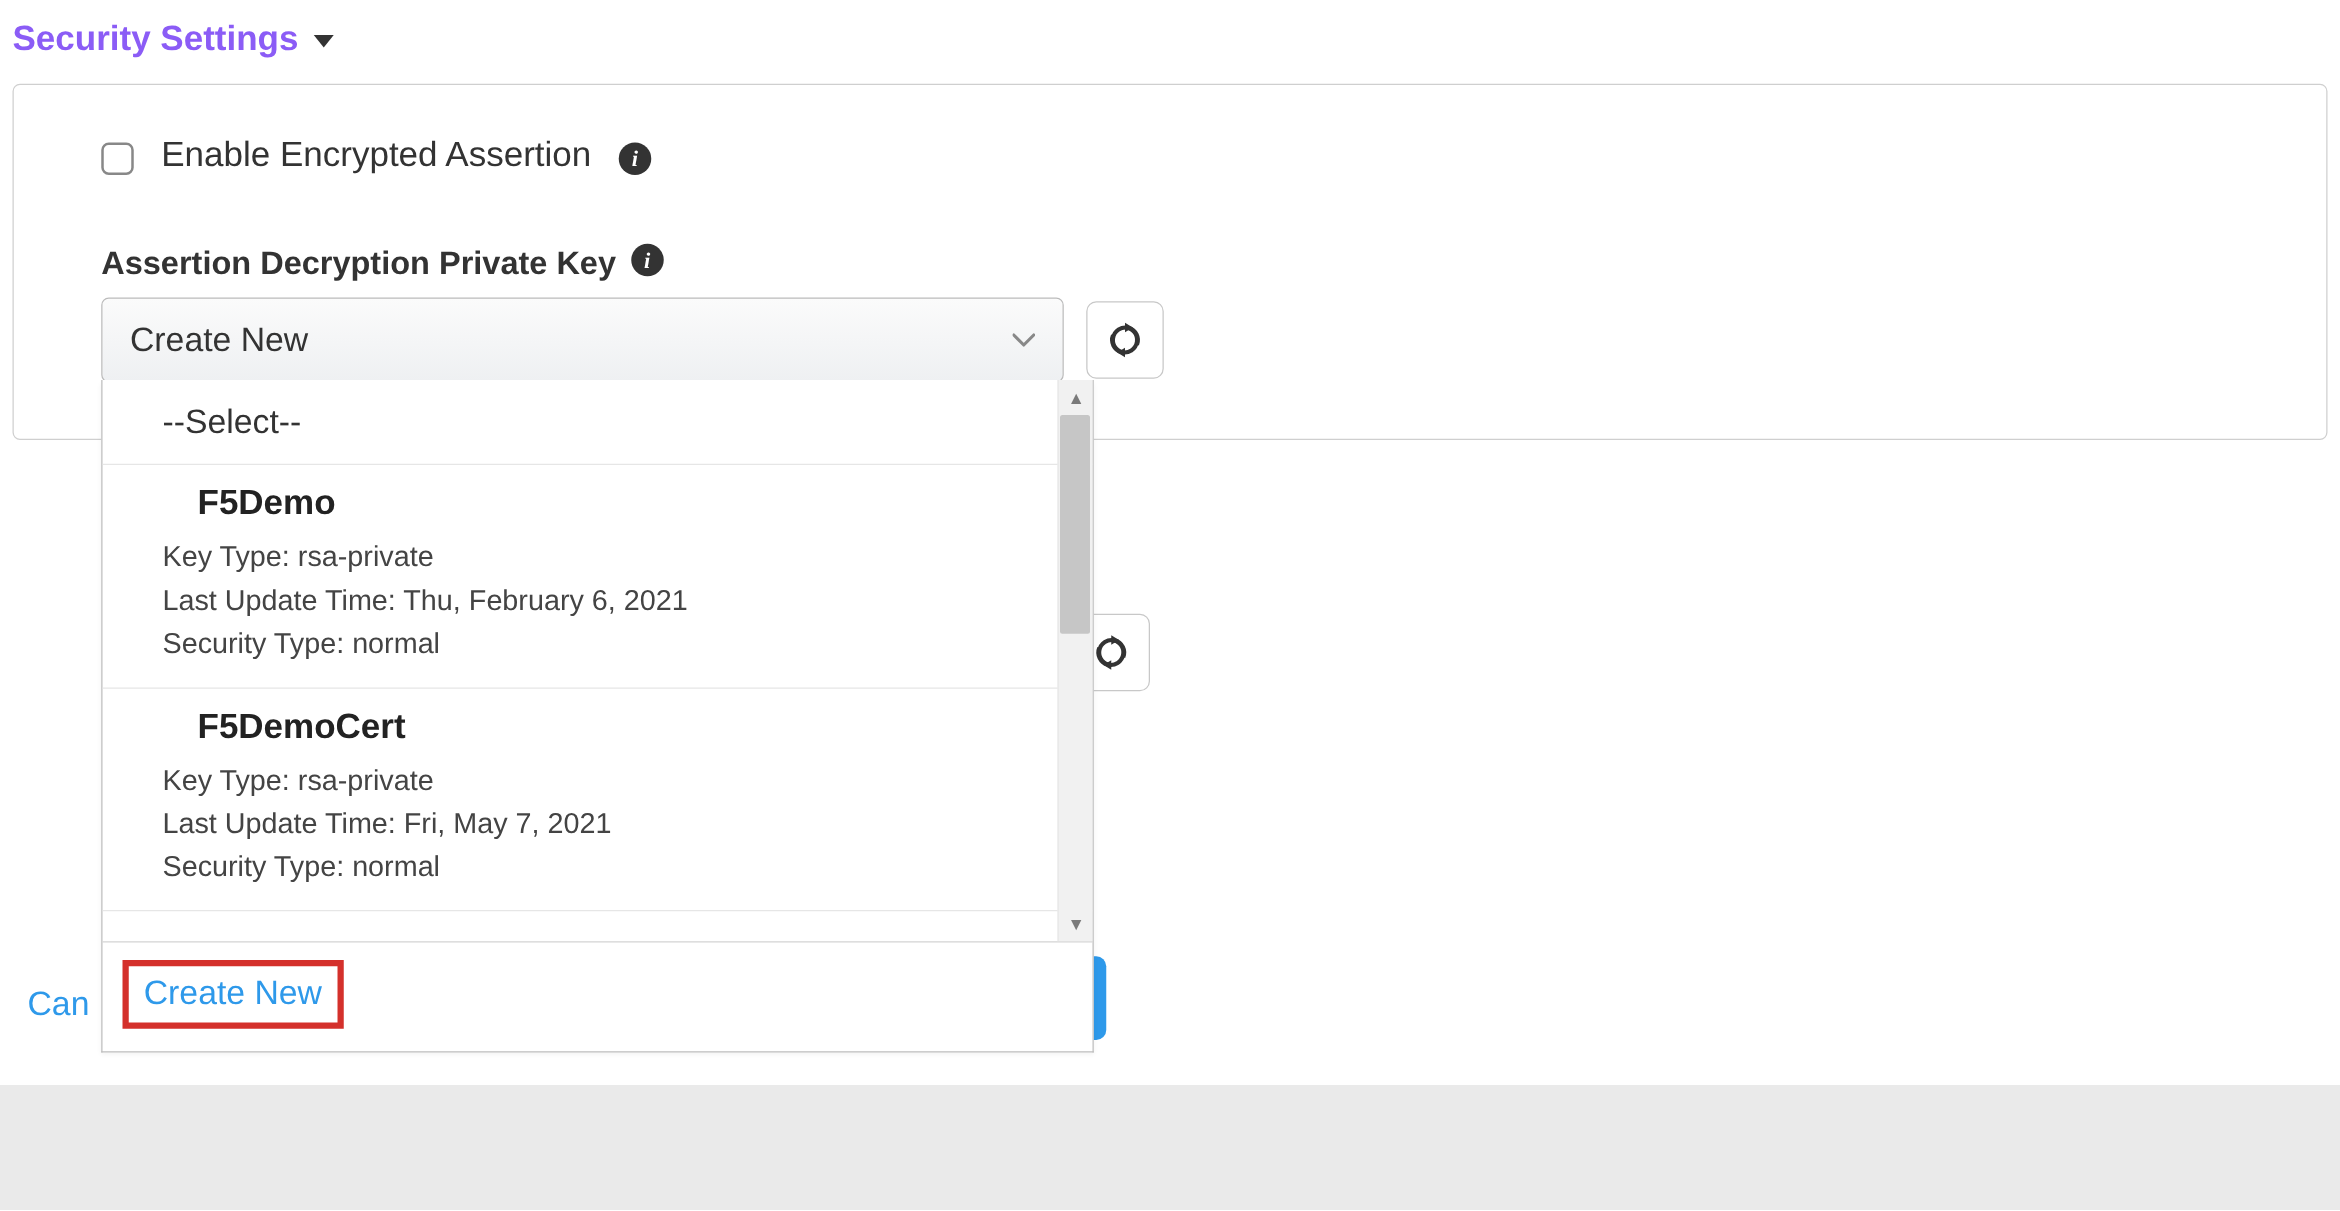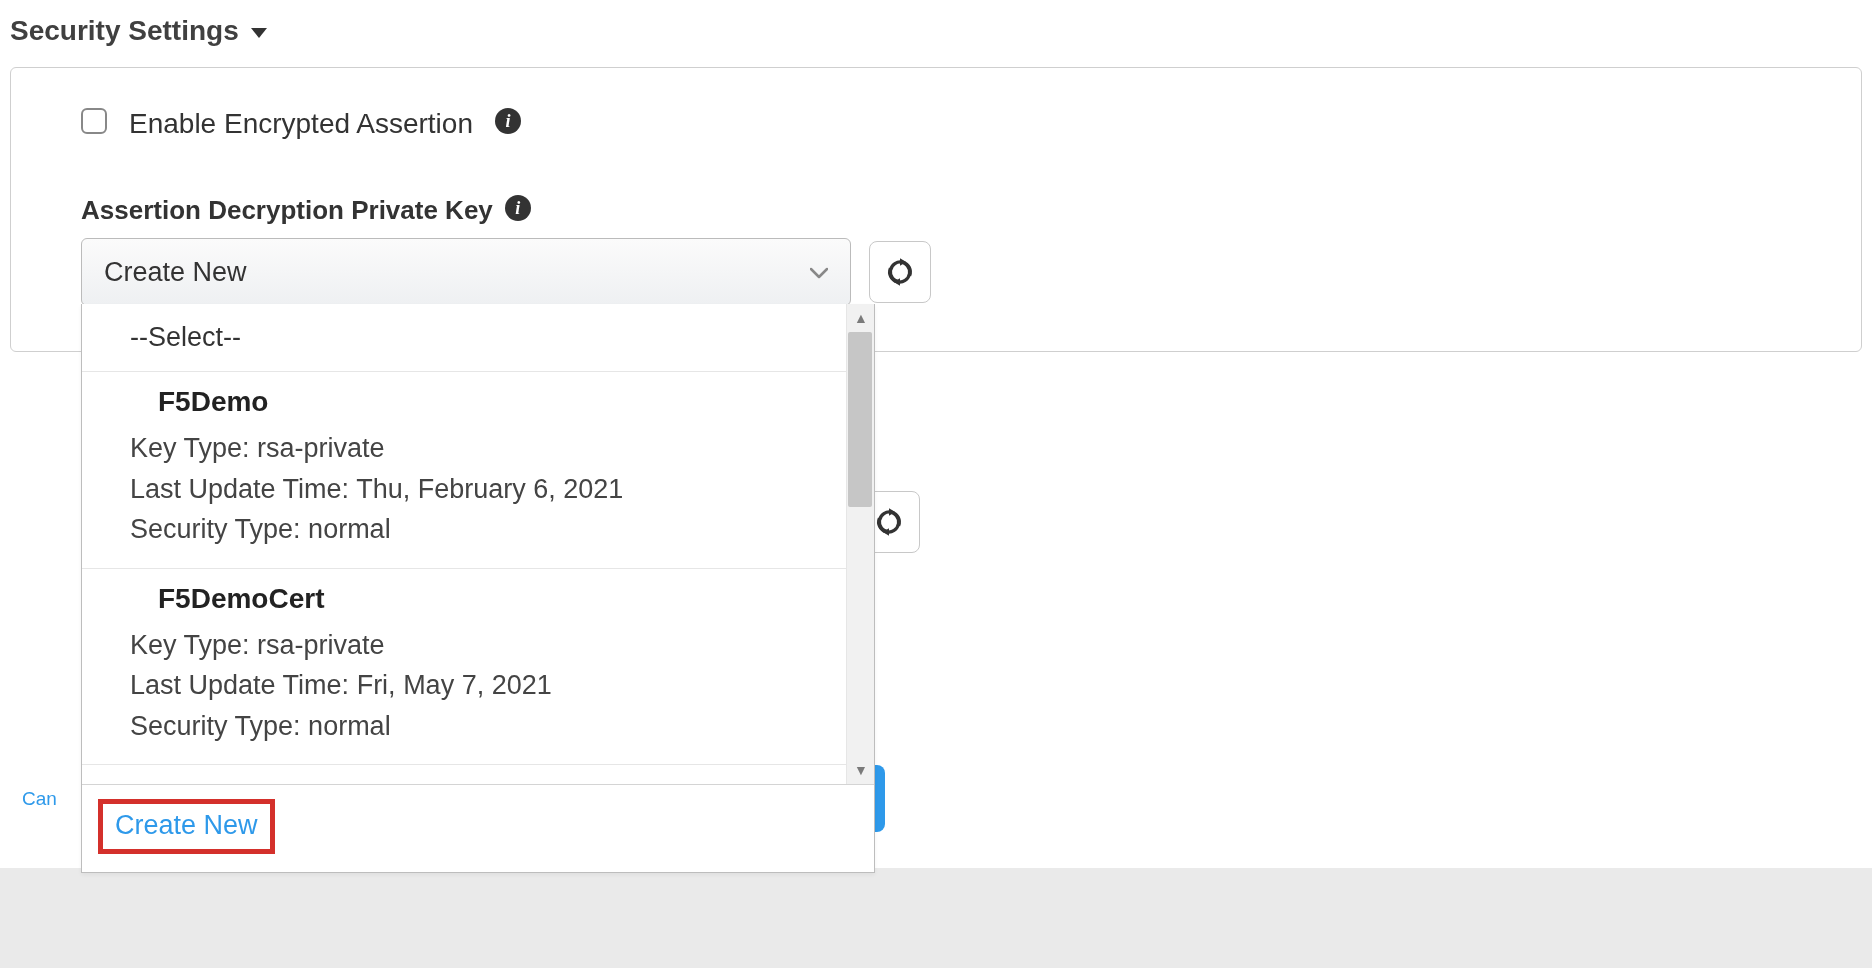--- a/index.html
+++ b/index.html
@@ -11,21 +11,21 @@
       font-family: -apple-system, BlinkMacSystemFont, "Segoe UI", Helvetica, Arial, sans-serif;
       background: #ffffff;
       padding: 15px 10px;
       width: 1872px;
       height: 969px;
       position: relative;
     }
     .section-title {
       font-size: 28px;
       font-weight: 700;
-      color: #404040;
+      color: #8b5cf6;
       margin-bottom: 20px;
       display: flex;
       align-items: center;
       gap: 12px;
       cursor: pointer;
       text-align: right;
     }
     .caret-down {
       display: inline-block;
       width: 0;
@@ -36,21 +36,21 @@
       margin-top: 4px;
     }
     .settings-box {
       border: 1px solid #cfcfcf;
       border-radius: 6px;
       padding: 40px 70px 45px 70px;
       background: #fff;
     }
     .checkbox-row {
       display: flex;
-      align-items: flex-start;
+      align-items: flex-end;
       gap: 22px;
       margin-bottom: 55px;
     }
     .checkbox {
       width: 26px;
       height: 26px;
       border: 2px solid #888;
       border-radius: 6px;
       background: #fff;
       cursor: pointer;
@@ -155,21 +155,21 @@
       cursor: pointer;
     }
     .dropdown-item-title {
       font-size: 28px;
       font-weight: 700;
       color: #222;
       margin-bottom: 10px;
       margin-left: 28px;
     }
     .dropdown-item-line {
-      font-size: 27px;
+      font-size: 23px;
       color: #444;
       line-height: 1.5;
     }
     .dropdown-partial {
       padding: 14px 48px 4px 48px;
       font-size: 28px;
       font-weight: 700;
       color: #222;
       height: 24px;
       overflow: hidden;
@@ -219,21 +219,21 @@
       right: 2px;
       width: 24px;
       height: 175px;
       background: #c6c6c6;
       border-radius: 2px;
     }
     .cancel-link {
       position: absolute;
       left: 22px;
       top: 788px;
-      font-size: 19px;
+      font-size: 27px;
       color: #2e99ea;
       cursor: pointer;
     }
     .next-btn {
       position: absolute;
       left: 821px;
       top: 765px;
       background: #2e99ea;
       color: #fff;
       border-radius: 8px;

